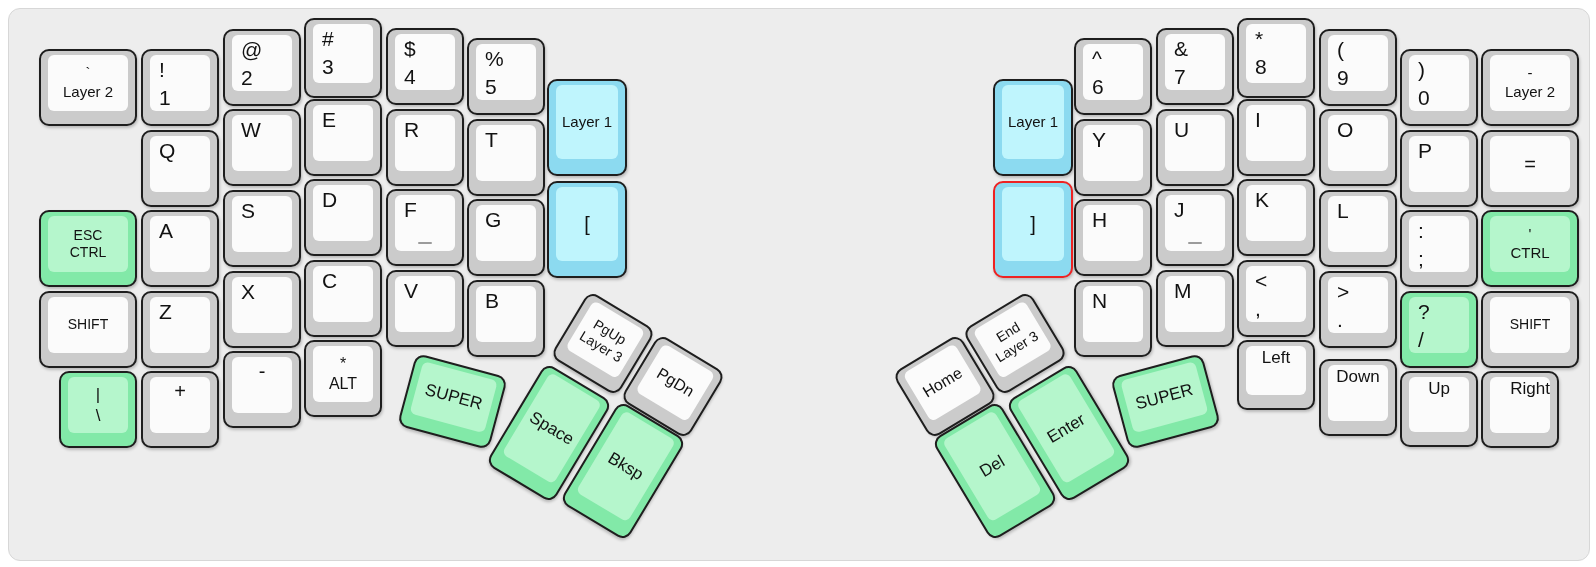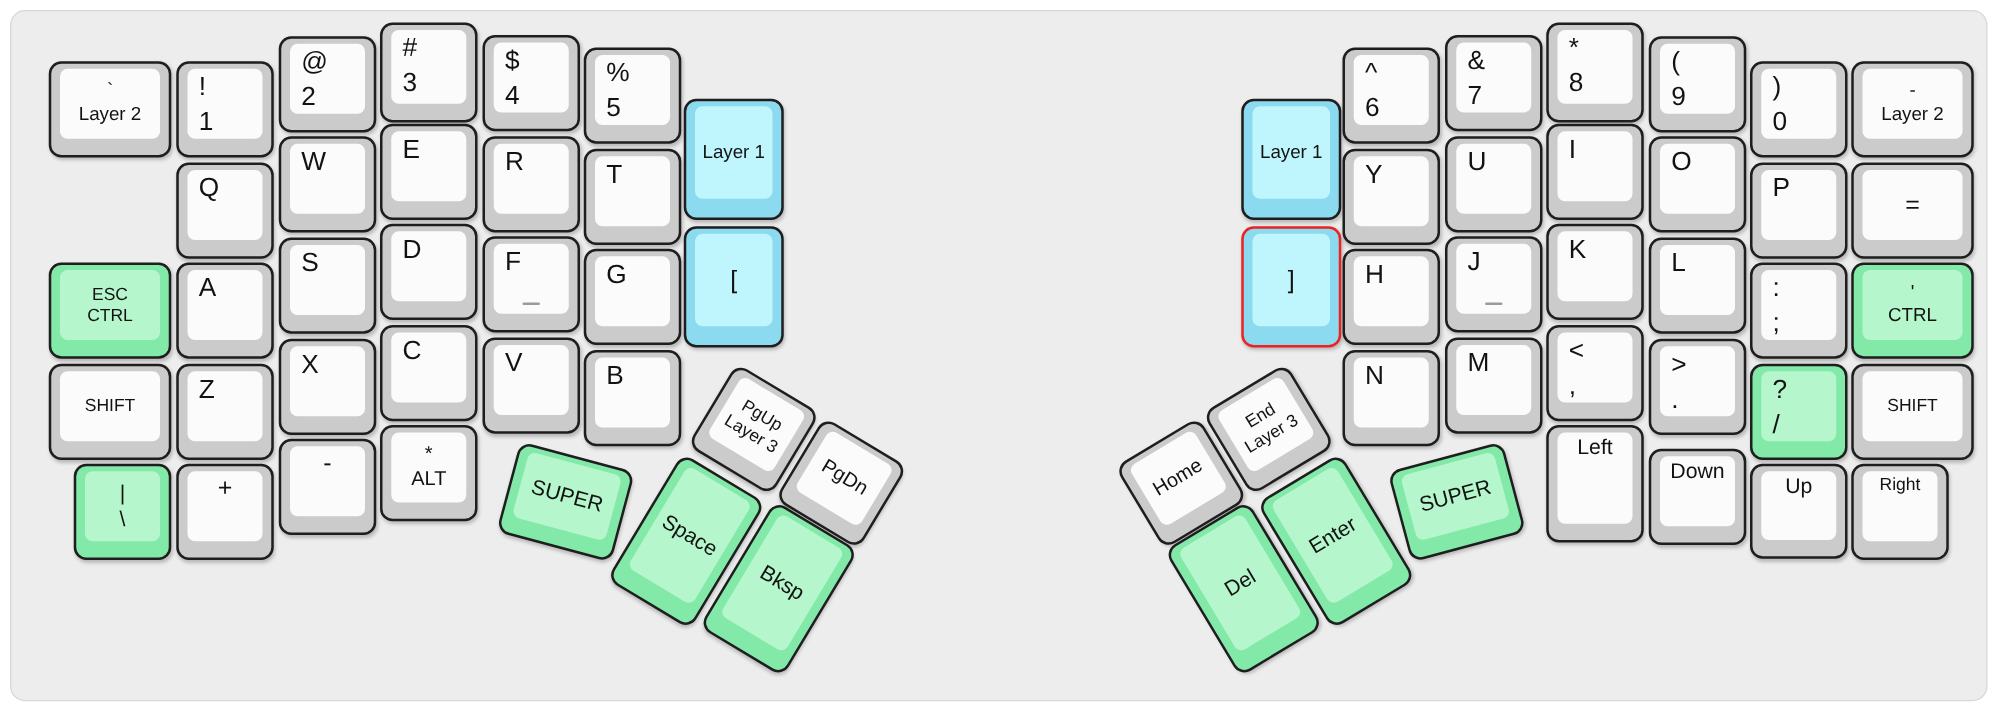--- a/index.html
+++ b/index.html
@@ -278,21 +278,21 @@
       <div class="cap tl" style="font-size: 21px;">
         <span>K</span>
       </div>
     </div>
     <div class="key gray" style="left: 1228px; top: 251px; width: 78px; height: 77px;">
       <div class="cap tl" style="font-size: 21px;">
         <span>&lt;</span>
         <span>,</span>
       </div>
     </div>
-    <div class="key gray" style="left: 1228px; top: 331px; width: 78px; height: 94px;">
+    <div class="key gray" style="left: 1228px; top: 331px; width: 78px; height: 70px;">
       <div class="cap tc" style="font-size: 17px;">
         <span>Left</span>
       </div>
     </div>
     <div class="key gray" style="left: 1310px; top: 20px; width: 78px; height: 77px;">
       <div class="cap tl" style="font-size: 21px;">
         <span>(</span>
         <span>9</span>
       </div>
     </div>
@@ -361,21 +361,21 @@
         <span>'</span>
         <span>CTRL</span>
       </div>
     </div>
     <div class="key gray" style="left: 1472px; top: 282px; width: 98px; height: 77px;">
       <div class="cap c" style="font-size: 14px;">
         <span>SHIFT</span>
       </div>
     </div>
     <div class="key gray" style="left: 1472px; top: 362px; width: 78px; height: 77px;">
-      <div class="cap tc" style="font-size: 14px;">
+      <div class="cap tc" style="font-size: 17px; align-items: flex-end;">
         <span>Right</span>
       </div>
     </div>
     <div class="key gray" style="left: 897px; top: 339px; width: 78px; height: 77px; transform: rotate(-31deg); transform-origin: center center;">
       <div class="cap c" style="font-size: 16px;">
         <span>Home</span>
       </div>
     </div>
     <div class="key gray" style="left: 967px; top: 296px; width: 78px; height: 77px; transform: rotate(-31deg); transform-origin: center center;">
       <div class="cap c" style="font-size: 14px;">

